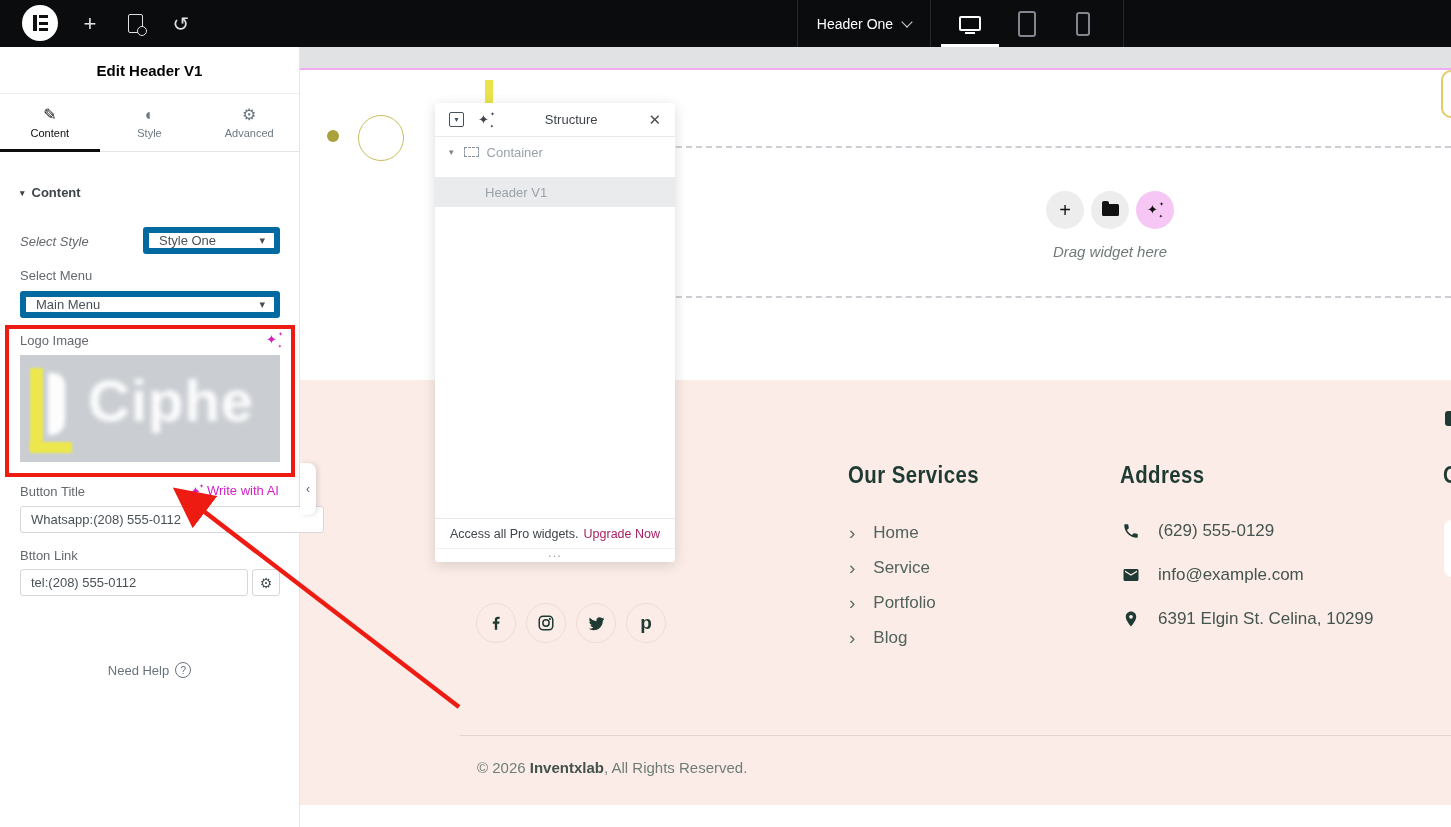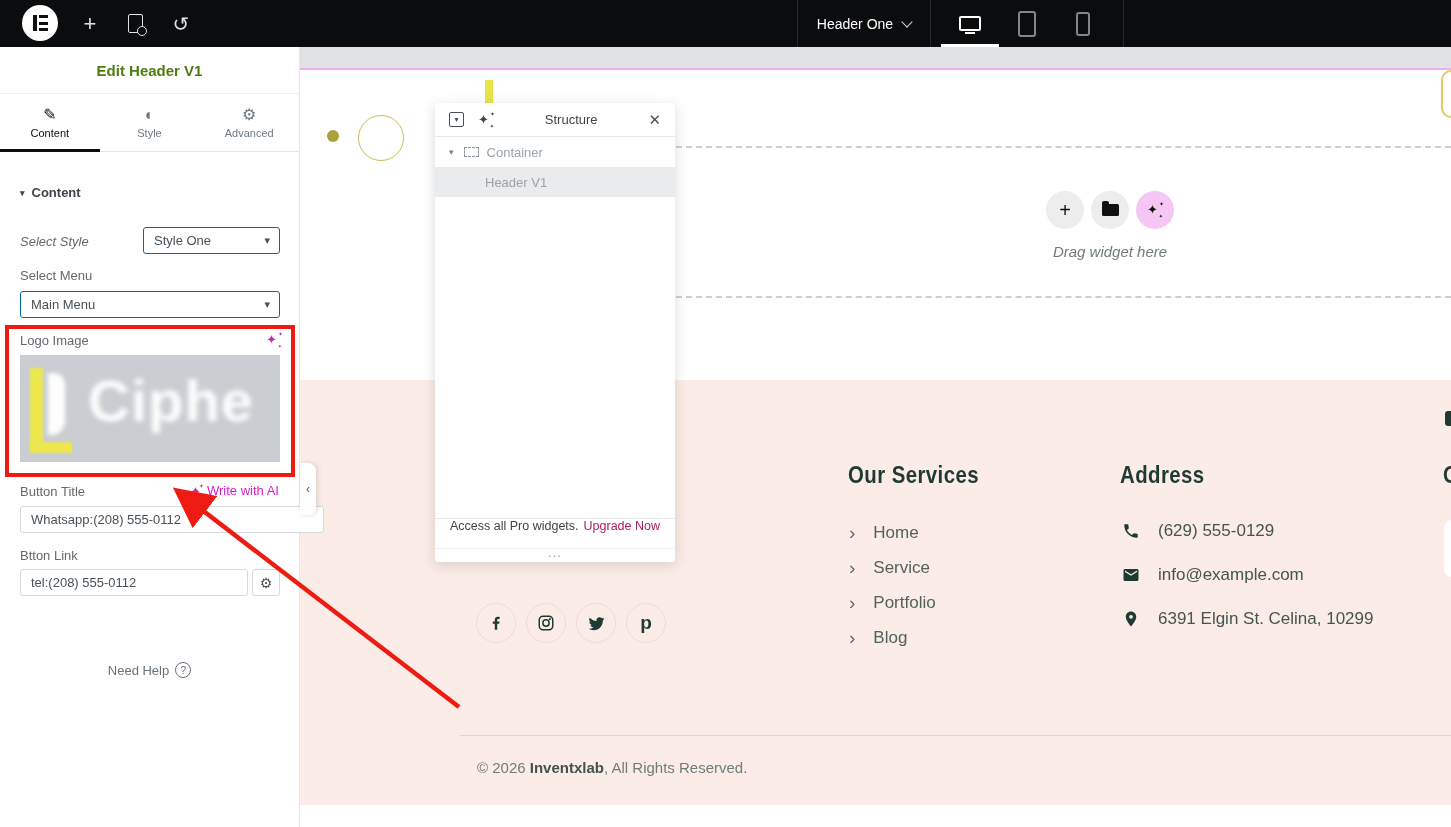--- a/index.html
+++ b/index.html
@@ -34,34 +34,34 @@
   .monitor::after { content:""; position:absolute; left:4px; bottom:-5px; width:10px; height:2px; background:#fff; }
   .dev-tablet { left:1003px; width:48px; }
   .tablet { width:18px; height:26px; border:2px solid #82878f; border-radius:3px; }
   .dev-phone { left:1059px; width:48px; }
   .phone-i { width:14px; height:24px; border:2px solid #82878f; border-radius:3px; }
 
   
   .panel { position:absolute; left:0; top:47px; width:300px; height:780px; background:#fff;
            border-right:1px solid #e4e6e9; z-index:10; }
   .panel-title { position:absolute; left:0; top:0; width:100%; height:47px; line-height:47px;
-                 text-align:center; font-size:15px; font-weight:700; color:#4d7c0f;
+                 text-align:center; font-size:15px; font-weight:700; color:#000000;
                  border-bottom:1px solid #eceef0; }
   .tabs { position:absolute; left:0; top:47px; width:100%; height:58px; display:flex;
           border-bottom:1px solid #e3e6e9; }
   .tab { flex:1; display:flex; flex-direction:column; align-items:center; justify-content:center;
          gap:4px; font-size:11px; color:#6d7882; cursor:pointer; position:relative; }
   .tab .t-ico { font-size:16px; line-height:16px; }
   .tab.active { color:#0c0d0e; }
   .tab.active::after { content:""; position:absolute; left:0; bottom:-1px; width:100%; height:3px; background:#0c0d0e; }
   .sec-head { position:absolute; left:20px; top:138px; display:flex; align-items:center; gap:7px;
               font-size:13px; font-weight:700; color:#3f444b; cursor:pointer; }
   .sec-caret { font-size:9px; color:#3f444b; }
   .ctl-label { position:absolute; font-size:13px; color:#65696e; }
-  .select { position:absolute; height:27px; border:1px solid #0369a1; border-radius:3px; background:#fff;
+  .select { position:absolute; height:27px; border:6px solid #0369a1; border-radius:3px; background:#fff;
             display:flex; align-items:center; font-size:13px; color:#495157; padding:0 24px 0 10px; cursor:pointer; }
   .select::after { content:"▾"; position:absolute; right:9px; color:#495157; font-size:11px; }
   .sparkle { position:relative; display:inline-block; width:16px; height:16px; color:#d21fc5; }
   .sparkle::before { content:"✦"; position:absolute; left:0; top:1px; font-size:13px; line-height:13px; }
   .sparkle::after { content:"✦"; position:absolute; right:-1px; top:-2px; font-size:6px; }
   .sparkle i::before { content:"✦"; position:absolute; right:0px; bottom:-1px; font-size:5px; font-style:normal; }
   .logo-sparkle { position:absolute; left:266px; top:285px; }
   .img-preview { position:absolute; left:20px; top:308px; width:260px; height:107px; background:#caced3;
                  overflow:hidden; cursor:pointer; }
   .lp-vbar { position:absolute; left:10px; top:13px; width:13px; height:82px; background:#ece74d; filter:blur(1px); }
@@ -117,23 +117,23 @@
   .dock-ico { width:15px; height:15px; border:1.5px solid #495157; border-radius:2px; display:flex;
               align-items:center; justify-content:center; font-size:8px; color:#495157; cursor:pointer; }
   .nav-head .sparkle { color:#3f444b; cursor:pointer; }
   .nav-title { flex:1; text-align:center; font-size:13px; color:#3f444b; }
   .nav-close { font-size:15px; color:#495157; cursor:pointer; }
   .nav-tree { flex:1; }
   .tree-row { height:30px; display:flex; align-items:center; font-size:13px; color:#9aa2ab; cursor:pointer; }
   .tree-caret { margin-left:14px; font-size:9px; color:#7a828c; }
   .cont-ico { margin-left:10px; width:15px; height:10px; border:1.5px dashed #8a929b; }
   .tree-row .lbl { margin-left:8px; }
-  .tree-row.selected { background:#e9ebed; }
+  .tree-row.selected { background:#e9ebed;margin-top:10px; }
   .tree-row.selected .lbl { margin-left:50px; }
-  .nav-foot { height:30px; border-top:1px solid #e8eaec; display:flex; justify-content:center;
+  .nav-foot { height:30px; border-top:1px solid #e8eaec; display:flex; align-items:center; justify-content:center;
               gap:5px; font-size:12.5px; color:#3f444b; }
   .upgrade { color:#a81e5f; font-weight:500; cursor:pointer; }
   .nav-handle { height:14px; border-top:1px solid #eef0f2; text-align:center; color:#9aa2ab; font-size:13px;
                 line-height:7px; cursor:row-resize; letter-spacing:1px; }
 
   
   .pg-footer { position:absolute; left:300px; top:380px; width:1151px; height:425px; background:#fbece7; }
   .soc { position:absolute; top:603px; width:40px; height:40px; border-radius:50%; border:1px solid #f0dbd6;
          display:flex; align-items:center; justify-content:center; color:#1e3a32; cursor:pointer; }
   .soc svg { display:block; }

